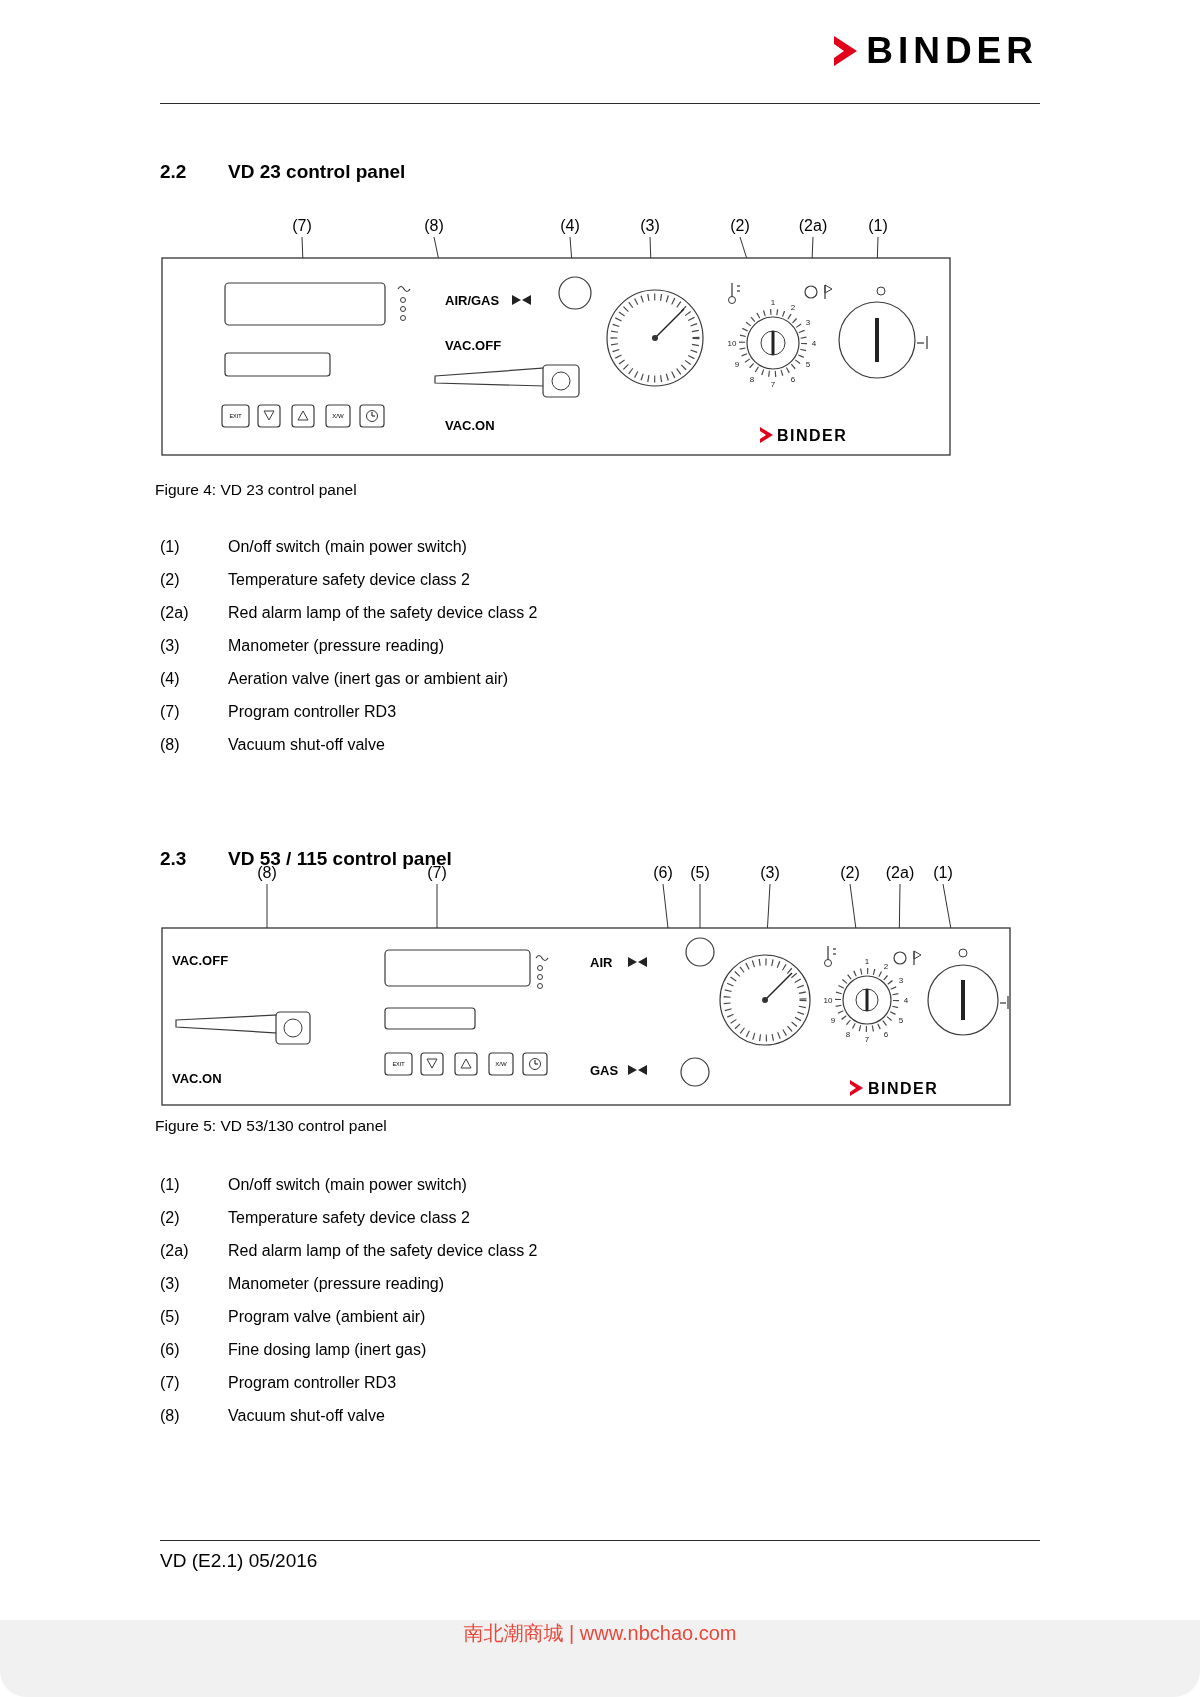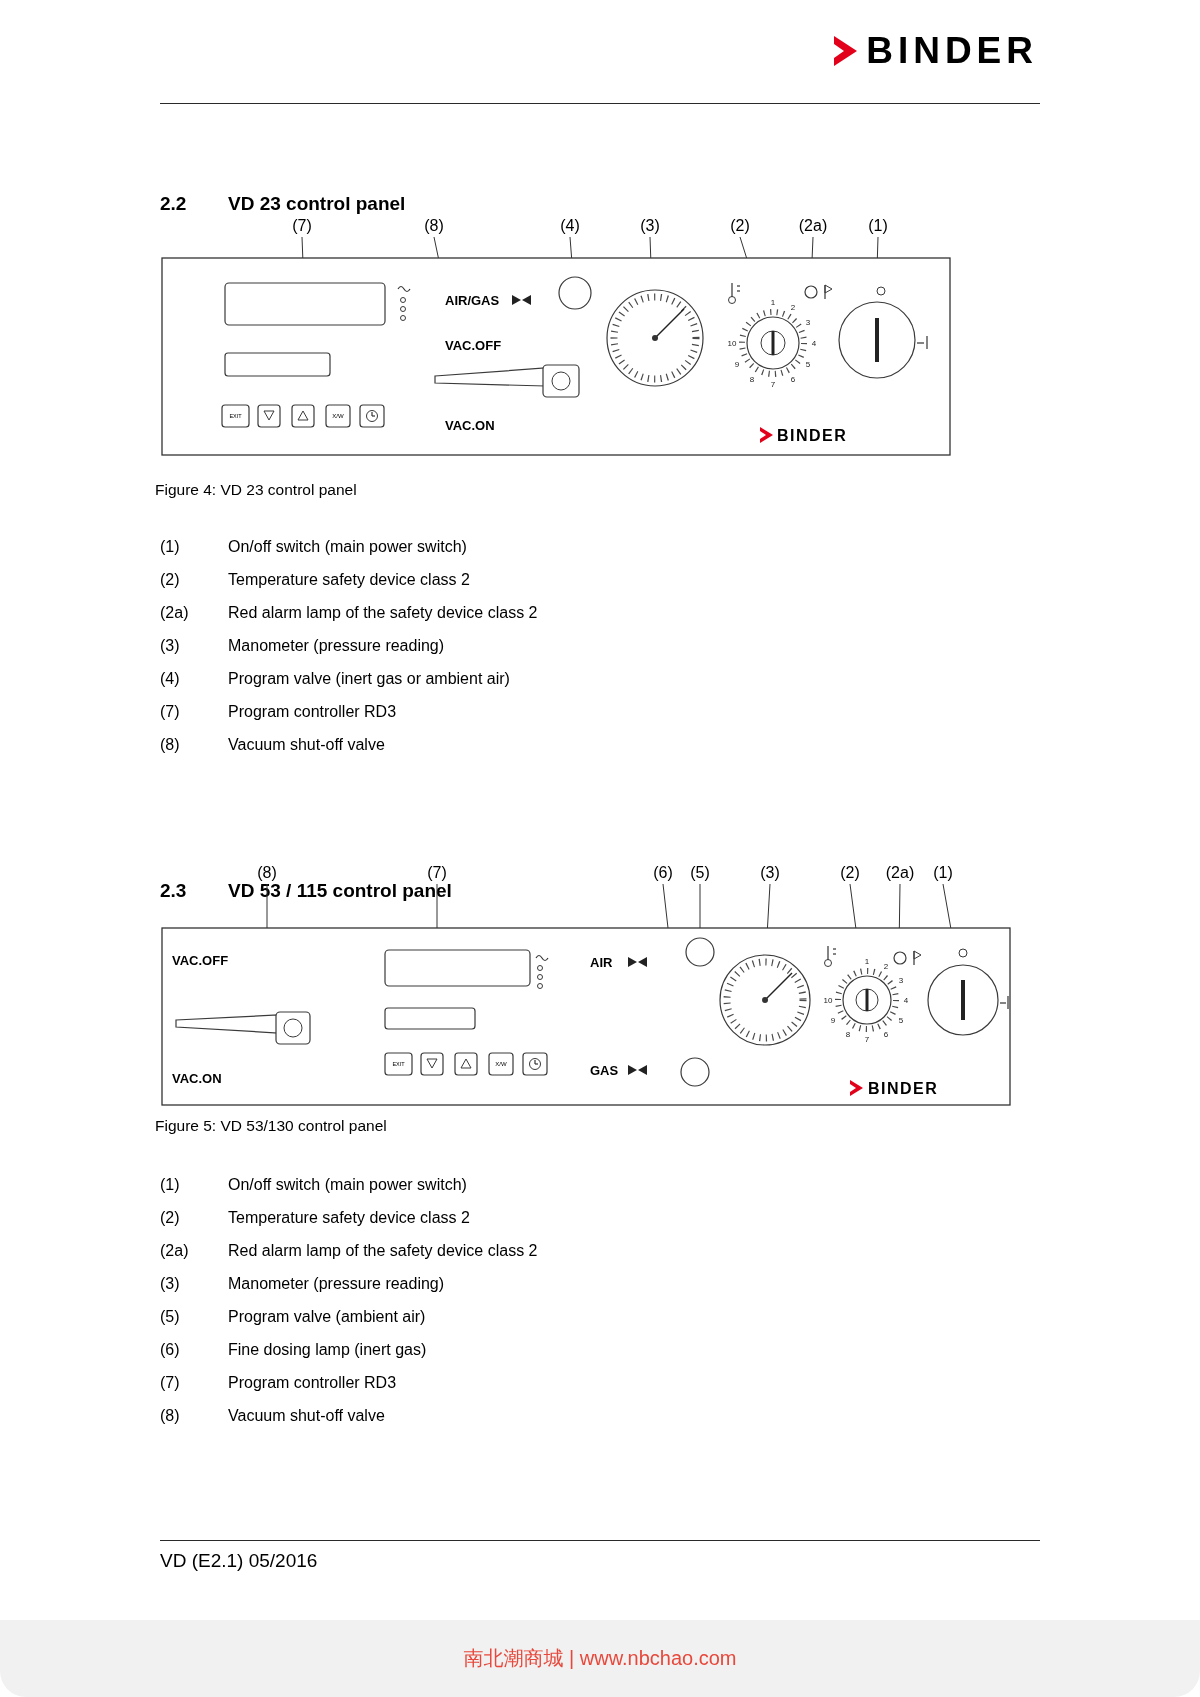--- a/index.html
+++ b/index.html
@@ -5,21 +5,21 @@
   * { margin:0; padding:0; box-sizing:border-box; }
   html,body { background:#fff; }
   body { font-family:"Liberation Sans","DejaVu Sans",sans-serif; color:#000; }
   .page { position:relative; width:1200px; height:1697px; background:#fff; overflow:hidden;border-radius:26px; }
 
   .rule { position:absolute; left:160px; width:880px; border-top:1.5px solid #2a2a2a; }
 
   .header-logo { position:absolute; top:32px; right:162px; display:flex; align-items:center; gap:7px; }
   .brand-text { font-size:37px; font-weight:bold; letter-spacing:5px; color:#000; line-height:1; }
 
-  .section-heading { position:absolute; left:160px; font-size:19px; font-weight:bold;margin-top:32px; }
+  .section-heading { position:absolute; left:160px; font-size:19px; font-weight:bold; }
   .heading-num { display:inline-block; width:68px; }
 
   .figure-svg { position:absolute; }
 
   .caption { position:absolute; left:155px; font-size:15.5px; }
 
   .legend { position:absolute; left:160px; width:880px; font-size:16px; }
   .legend-row { display:flex; height:33px; align-items:flex-start; }
   .legend-key { width:68px; flex:none; }
 
@@ -37,21 +37,21 @@
   .needle { stroke:#222; stroke-width:1.5; }
   .slot { stroke:#222; stroke-width:3; }
   .switch-bar { stroke:#222; stroke-width:4; }
   .icon-stroke { fill:none; stroke:#333; stroke-width:1.2; }
   .valve-fill { fill:#222; }
   .logo-text-sm { font-size:16px; font-weight:bold; letter-spacing:1.5px; }
 
   .footer-left { position:absolute; left:160px; top:1550px; font-size:19px; }
   .footer-right { position:absolute; right:160px; top:1598px; font-size:20px;margin-top:24px; }
   .bottom-bar { position:absolute; left:0; bottom:0; width:1200px; height:77px; background:#f1f1f1;
-                display:flex; align-items:center; justify-content:center; }
+                display:flex; align-items:flex-start; justify-content:center; }
   .bottom-bar-text { font-size:20px; color:#e8483b; }
 </style>
 </head>
 <body>
 
 <div class="page">
 
   <div class="header-logo">
     <svg width="28" height="32" viewBox="0 0 28 32">
       <polygon points="3,1 26,16 3,31" fill="#e2001a"></polygon>
@@ -191,21 +191,21 @@
     <div class="legend-row">
       <span class="legend-key">(2a)</span>
       <span>Red alarm lamp of the safety device class 2</span>
     </div>
     <div class="legend-row">
       <span class="legend-key">(3)</span>
       <span>Manometer (pressure reading)</span>
     </div>
     <div class="legend-row">
       <span class="legend-key">(4)</span>
-      <span>Program valve (inert gas or ambient air)</span>
+      <span>Aeration valve (inert gas or ambient air)</span>
     </div>
     <div class="legend-row">
       <span class="legend-key">(7)</span>
       <span>Program controller RD3</span>
     </div>
     <div class="legend-row">
       <span class="legend-key">(8)</span>
       <span>Vacuum shut-off valve</span>
     </div>
   </div>

